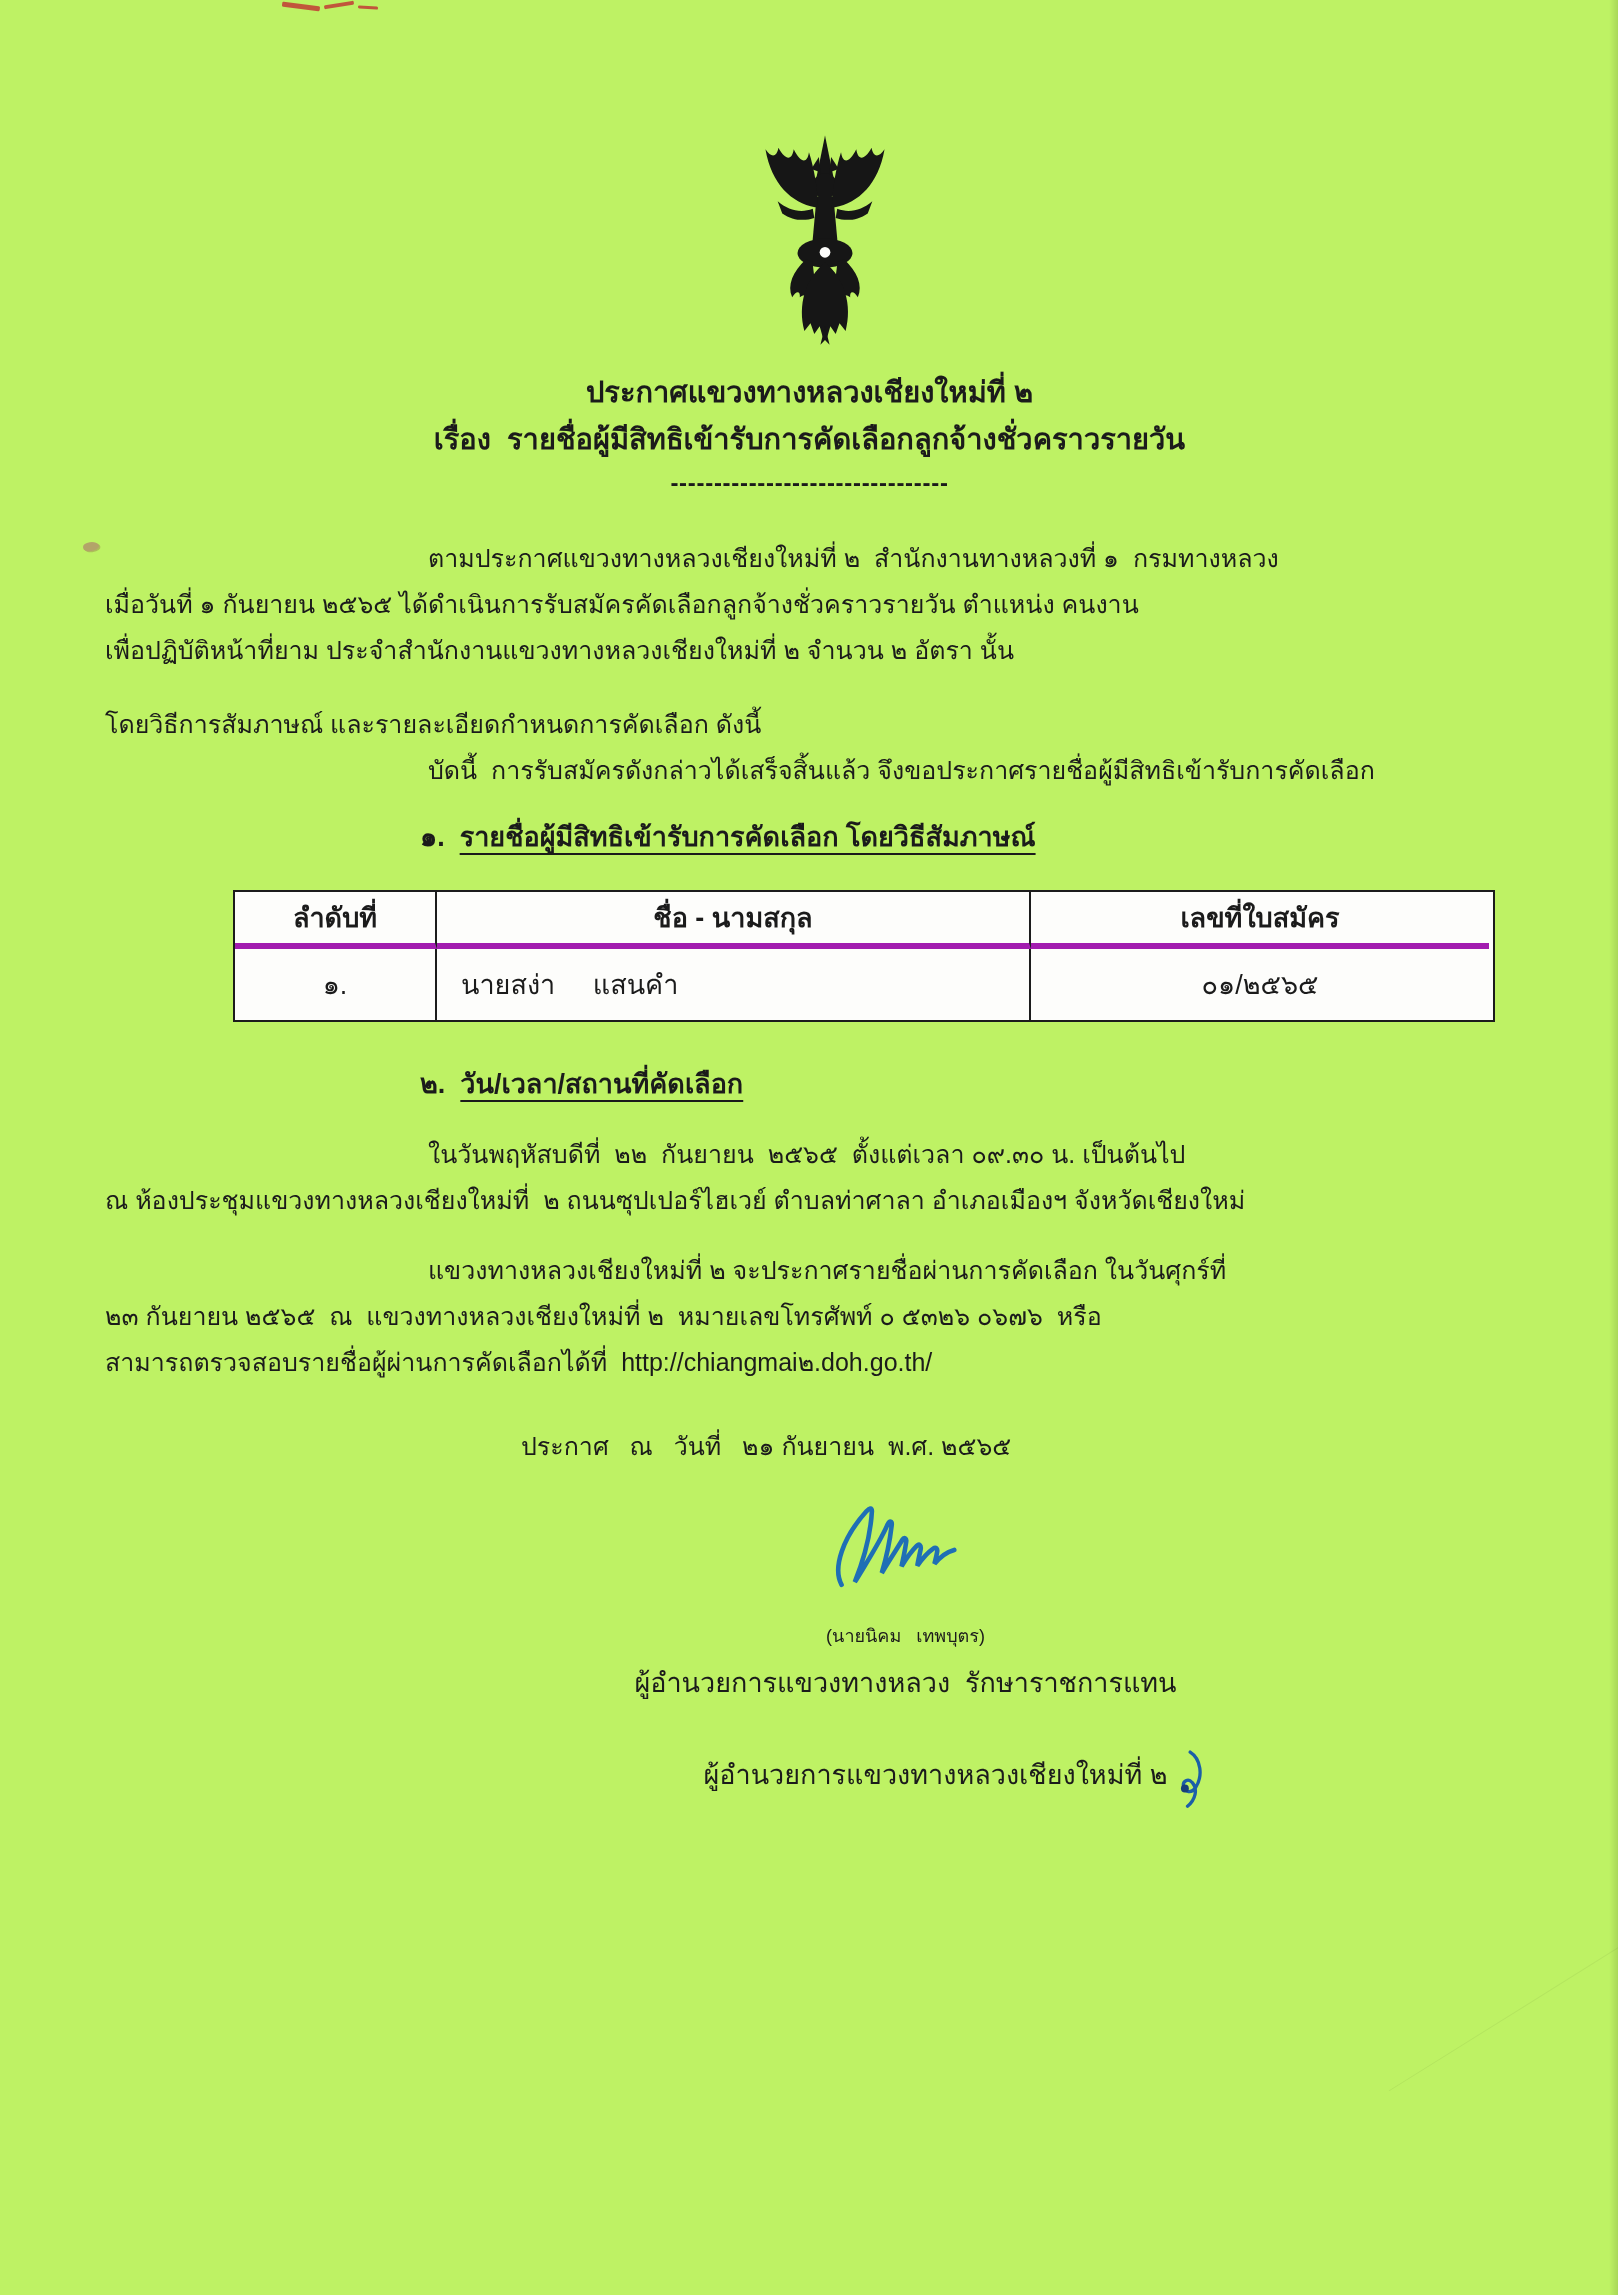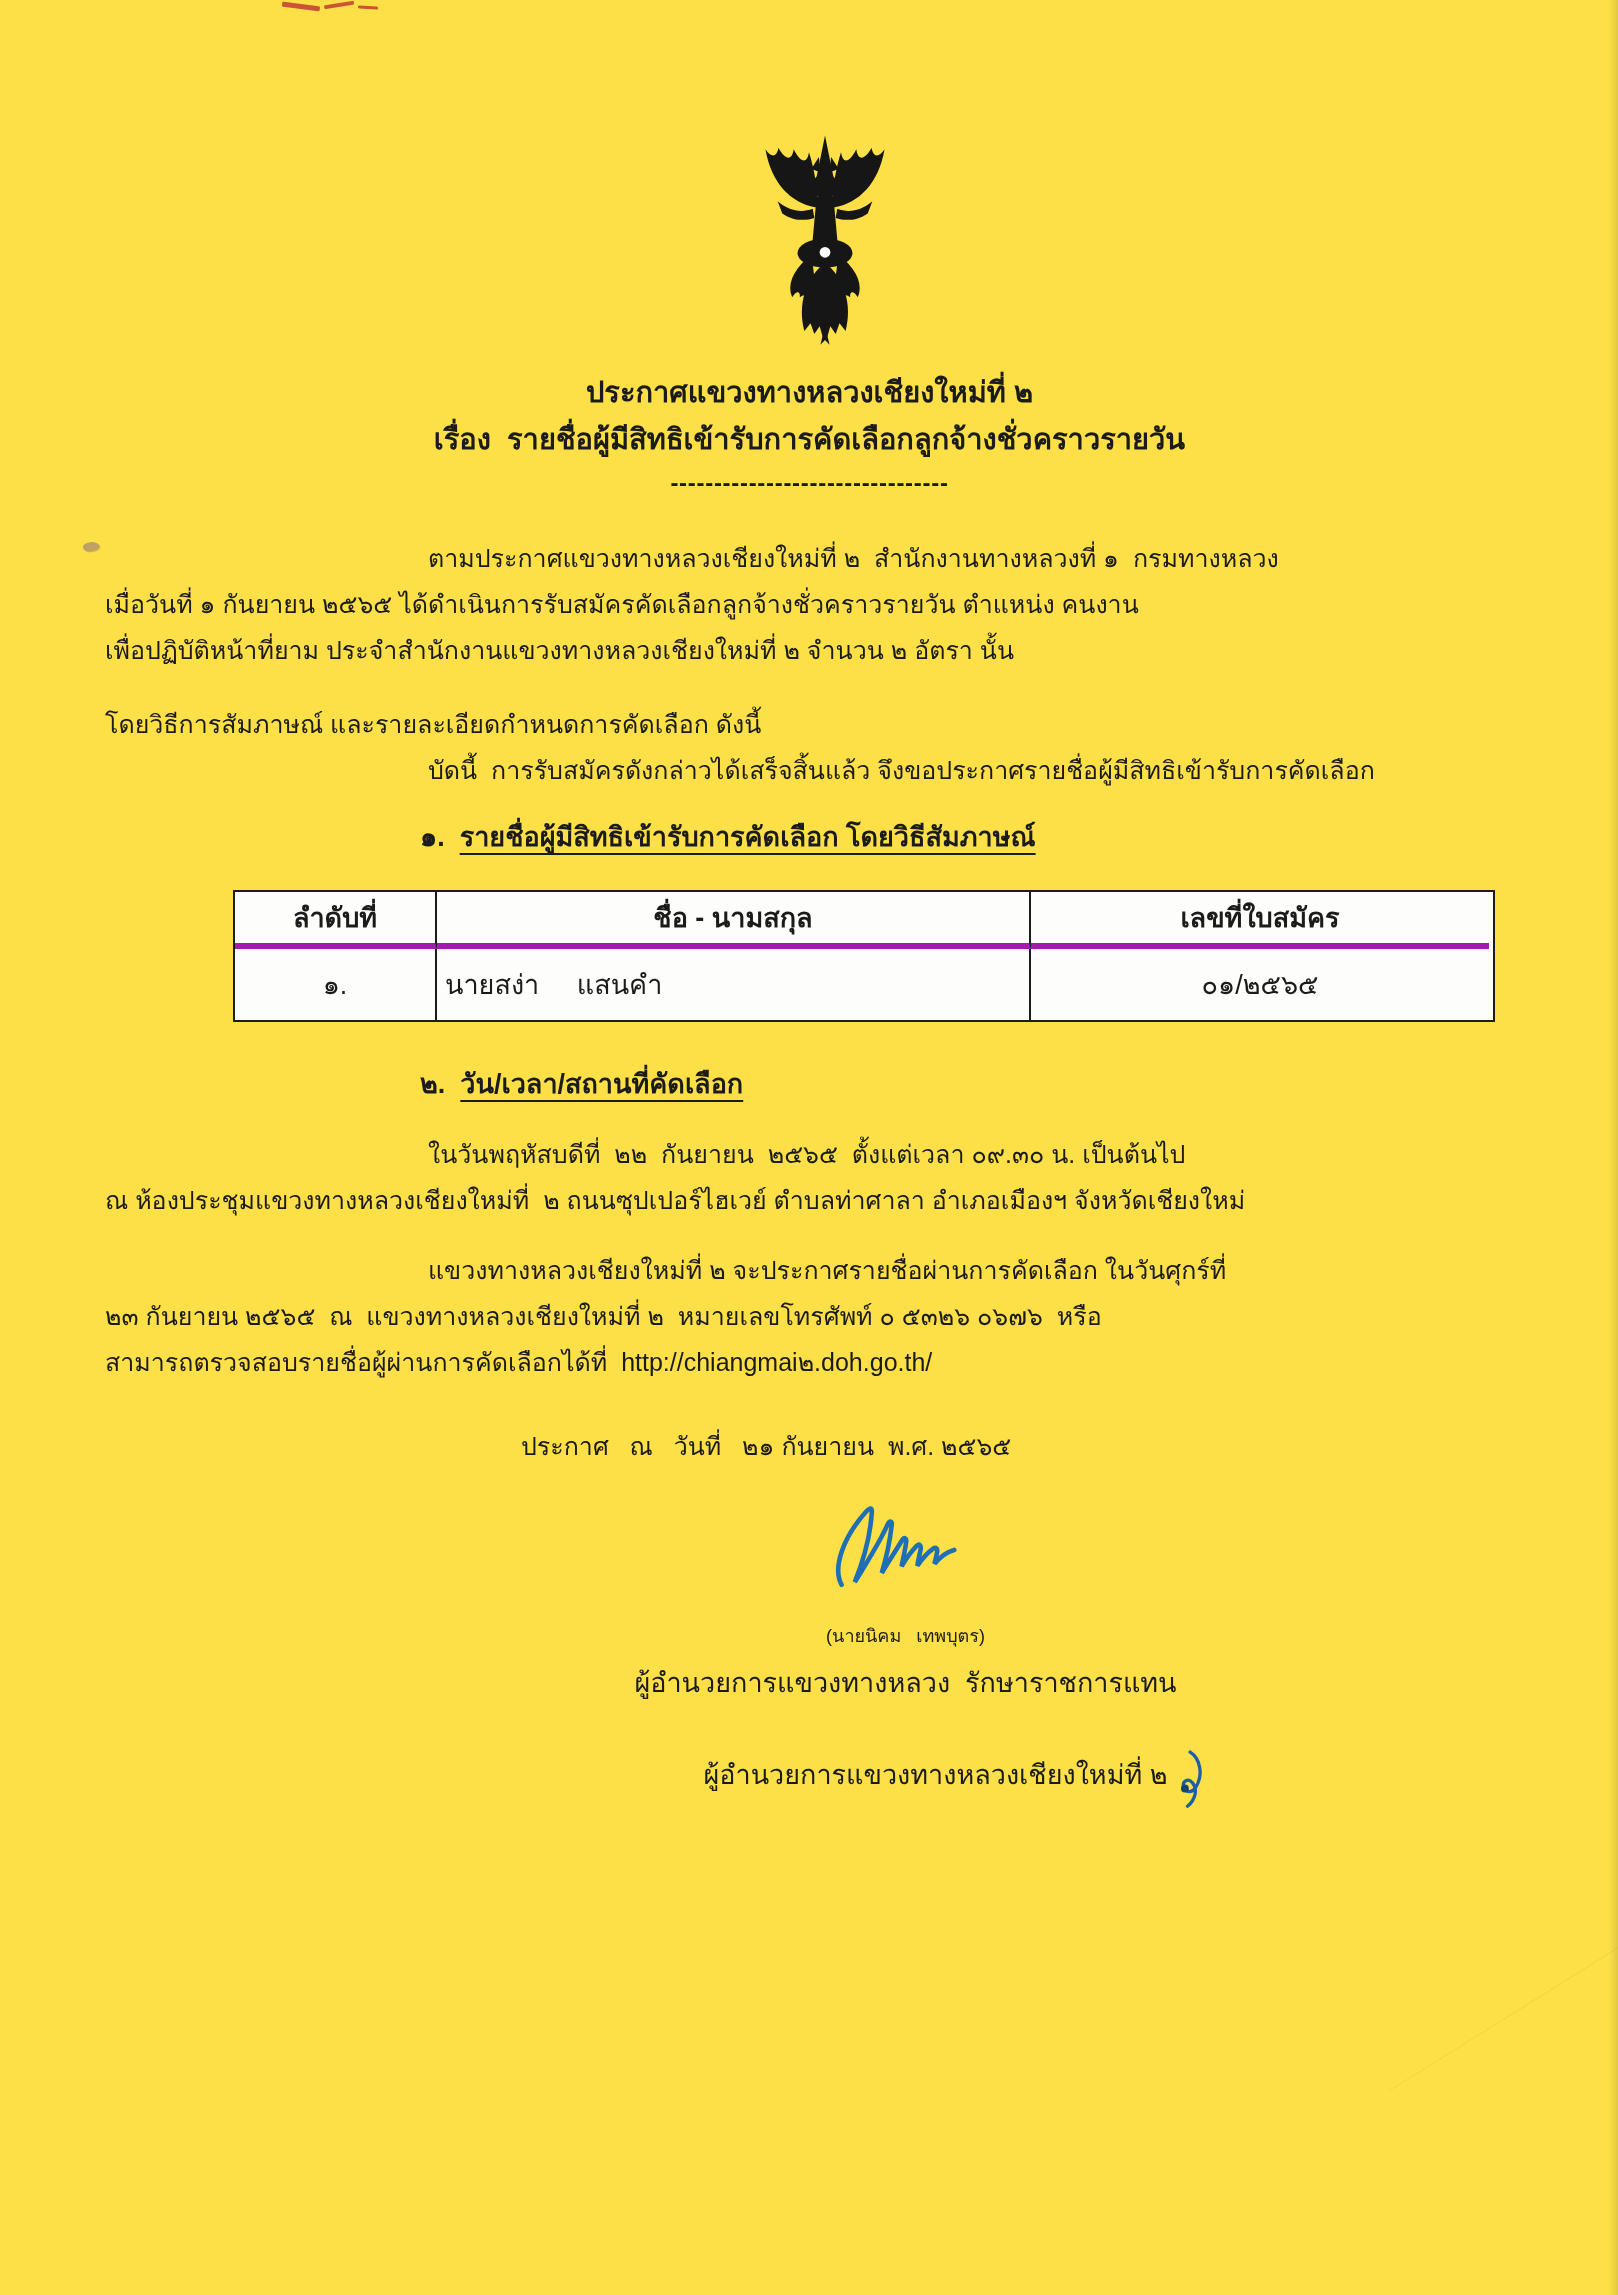--- a/index.html
+++ b/index.html
@@ -3,21 +3,21 @@
 <meta charset="utf-8">
 <style>
   html,body{margin:0;padding:0;}
   body{
     width:1619px;height:2295px;
     background:#e9e9e7;
     font-family:"Liberation Sans","DejaVu Sans",sans-serif;
   }
   .page{
     position:relative;width:1619px;height:2295px;overflow:hidden;
-    background:#fde047;color:#1b1b1b;
+    background:#bef264;color:#1b1b1b;
   }
   .page::after{ 
     content:"";position:absolute;top:0;right:0;width:10.5px;height:100%;
     background:linear-gradient(to left,rgba(0,0,0,.12),rgba(0,0,0,0));
     pointer-events:none;
   }
   .crease{
     position:absolute;right:-26px;bottom:277px;width:277px;height:1.3px;
     background:rgba(0,0,0,.05);transform:rotate(-32deg);
   }
@@ -53,21 +53,21 @@
   }
   .cell{
     display:flex;align-items:center;justify-content:center;
     font-size:27px;white-space:pre;
     border-right:2px solid #1c1c1c;border-bottom:6px solid #a21caf;
     height:51px;
   }
   .cell.hdr{font-weight:700;}
   .cell.last-col{border-right:none;}
   .cell.data{height:71px;border-bottom:none;}
-  .cell.name{justify-content:flex-start;padding-left:8px;}
+  .cell.name{justify-content:flex-start;padding-left:24px;}
   .para3{margin-top:24px;}
   .para4{margin-top:24px;}
   .announce{margin-top:38px;padding-left:416px;}
   .sig-area{position:relative;left:92px;margin-top:17px;text-align:center;}
   .sig-ink{display:block;margin:0 auto;}
   .sig-name{font-size:18px;line-height:47px;white-space:pre;margin-top:14.5px;}
   .sig-title{font-size:27px;line-height:46px;white-space:pre;position:relative;display:block;}
   .paraph{position:absolute;margin-left:5.3px;margin-top:-4px;}
 </style>
 </head>

